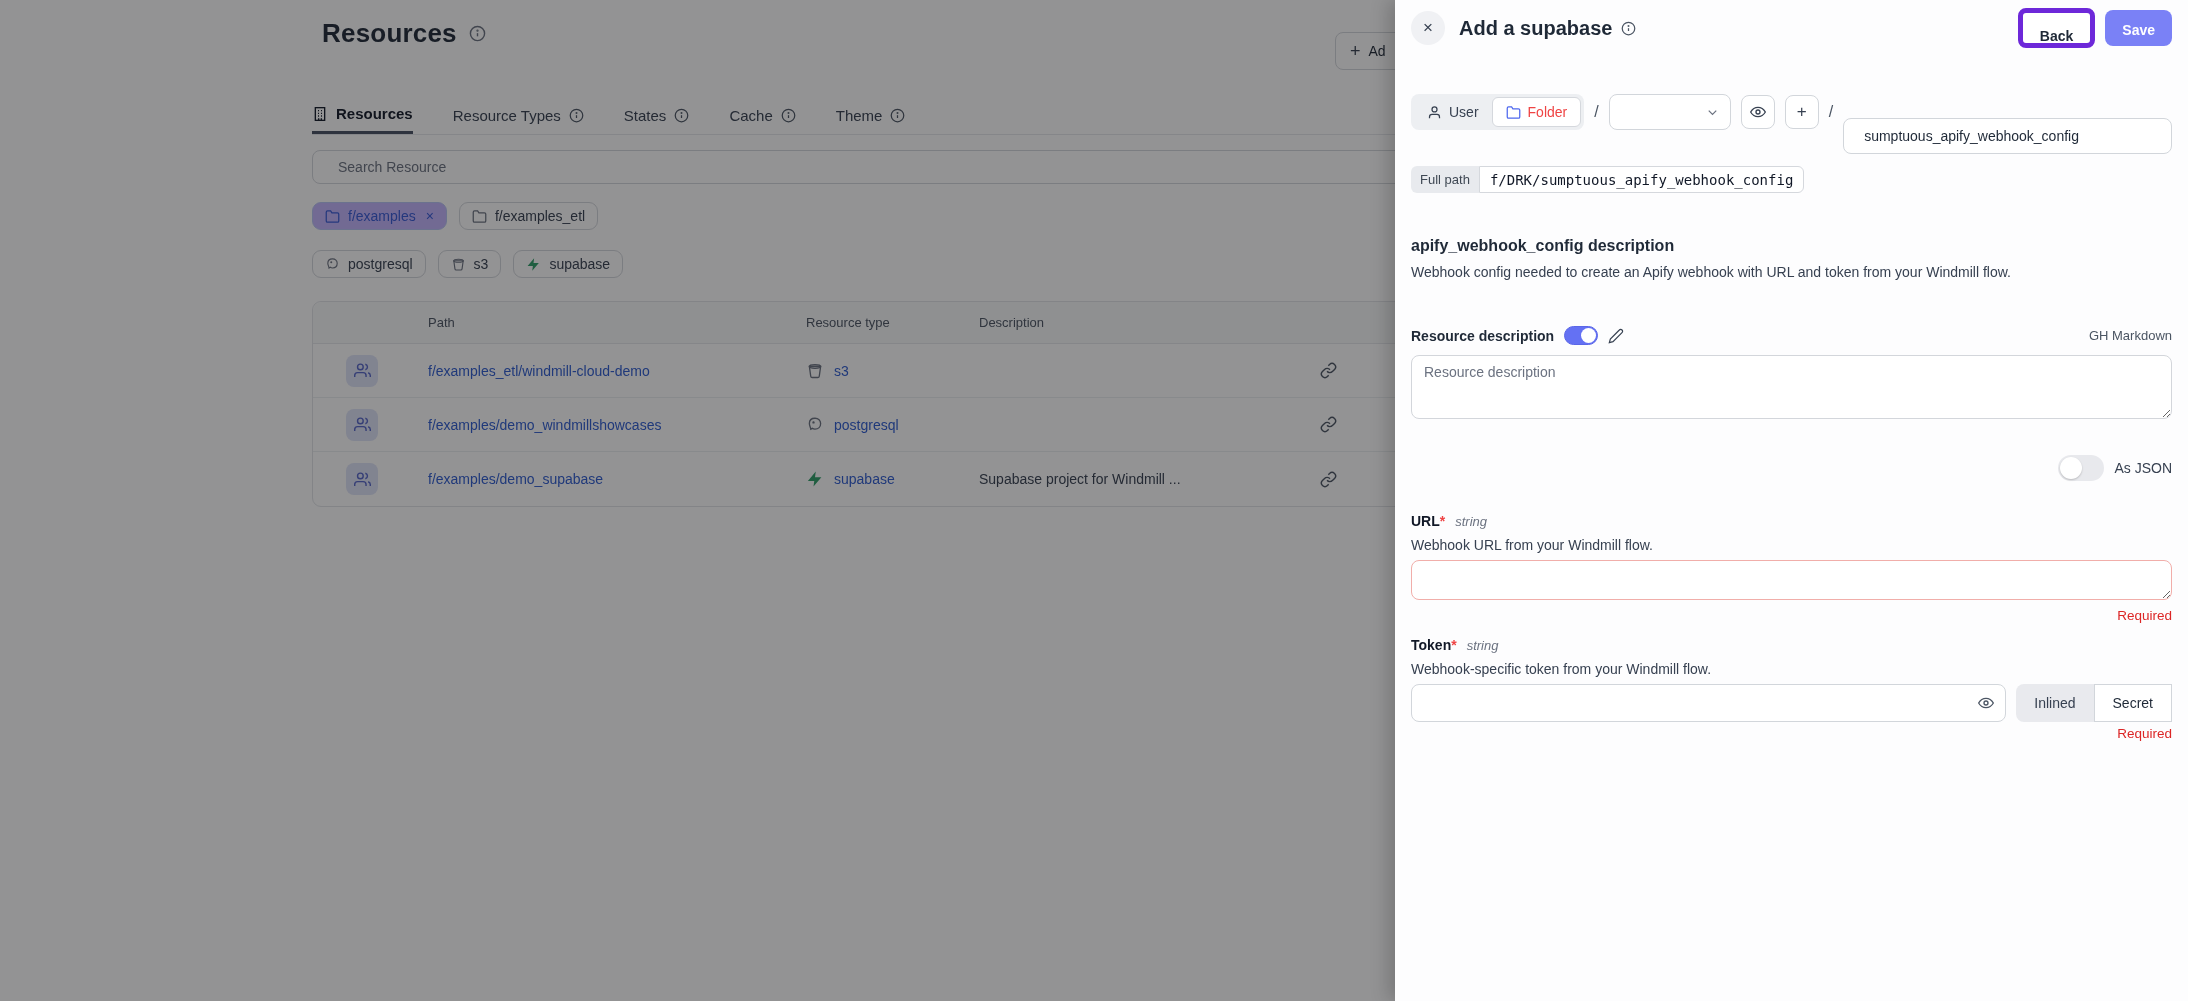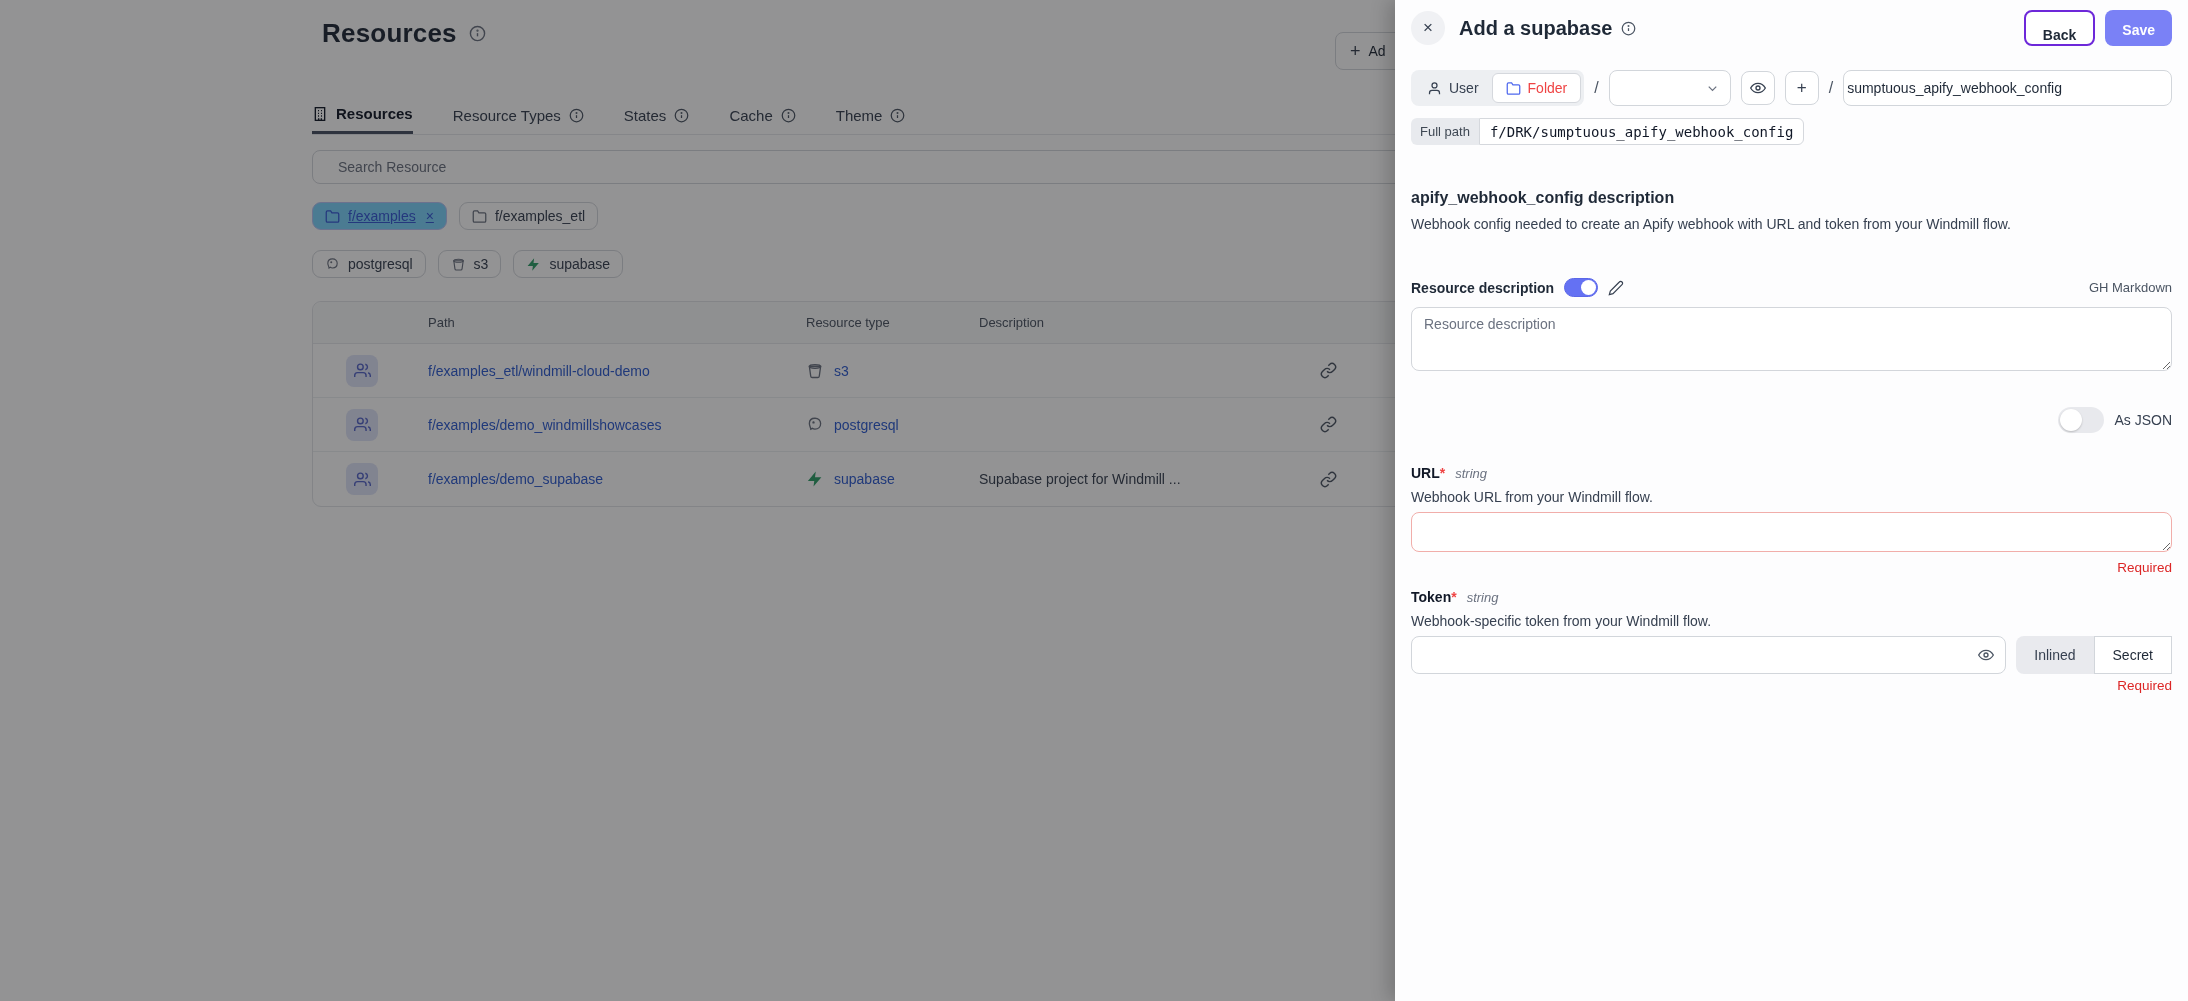--- a/index.html
+++ b/index.html
@@ -28,21 +28,21 @@
   .search { position:absolute; left:312px; top:150px; width:1740px; height:34px;
     border:1px solid #d4d7dc; border-radius:8px; padding:0 25px; font-size:14px; color:#111827;
     font-family:"Liberation Sans", sans-serif; background:#fff; }
   .search::placeholder { color:#6b7280; }
 
   .chip-row { position:absolute; left:312px; display:flex; gap:12px; }
   .chips-folders { top:202px; }
   .chips-types { top:250px; }
   .chip { height:28px; display:flex; align-items:center; gap:8px; padding:0 12px;
     border:1px solid #d4d7dc; border-radius:9px; background:#fff; font-size:14px; color:#374151; }
-  .chip.selected { background:#7dd3fc; border-color:#b7c3f4; color:#3659d6;text-decoration:underline; }
+  .chip.selected { background:#c4b5fd; border-color:#b7c3f4; color:#3659d6; }
   .chip.selected .x { font-size:14px; color:#3659d6; margin-left:2px; }
 
   .table { position:absolute; left:312px; top:301px; width:1740px; background:#fff;
     border:1px solid #e2e4e8; border-radius:9px; }
   .tr { display:grid; grid-template-columns:115px 378px 173px 319px 60px 1fr; align-items:center; }
   .thead { height:42px; background:#f8f9fa; border-bottom:1px solid #e5e7eb;
     border-radius:9px 9px 0 0; font-size:13px; color:#4b5563; }
   .trow { height:54px; border-bottom:1px solid #eceef0; }
   .trow:last-child { border-bottom:none; }
   .avatar { width:32px; height:32px; margin-left:33px; border-radius:8px; background:#dfe3f7;
@@ -59,36 +59,36 @@
   
   .drawer { position:absolute; left:1395px; top:0; width:793px; height:1001px; background:#fdfdfe;
     z-index:20; box-shadow:-6px 0 18px rgba(0,0,0,0.2); padding:0 16px; }
   .d-header { display:flex; align-items:center; height:52px; margin-top:2px; }
   .close-btn { width:34px; height:34px; border-radius:50%; background:#f0f1f4; border:none;
     color:#374151; font-size:17px; display:flex; align-items:center; justify-content:center; }
   .d-title { margin-left:14px; font-size:20px; font-weight:bold; color:#1f2937; }
   .d-title-info { margin-left:9px; color:#4b5563; }
   .spacer { flex:1; }
   .btn { height:36px; border-radius:8px; font-size:14px; font-family:"Liberation Sans",sans-serif; }
-  .btn-back { background:#fff; border:2px solid #6d28d9; color:#1f2937; padding:15px 17px; font-weight:bold; }
+  .btn-back { background:#fff; border:5px solid #6d28d9; color:#1f2937; padding:15px 17px; font-weight:bold; }
   .btn-save { background:#7a81f6; border:none; color:#fff; padding:12px 17px; font-weight:bold; margin-left:10px; }
 
   .owner-row { display:flex; align-items:center; margin-top:16px; gap:10px; }
   .segmented { display:flex; background:#edeff2; border-radius:8px; padding:3px; }
   .seg { height:30px; display:flex; align-items:center; gap:7px; padding:0 13px; font-size:14px;
     color:#374151; border-radius:6px; background:transparent; border:none; }
   .seg.on { background:#fff; border:1px solid #d5d8dd; color:#ef4444; }
   .seg .folder-blue { color:#4e68ee; }
   .slash { font-size:16px; color:#4b5563; }
   .folder-select { width:122px; height:36px; border:1px solid #d2d6db; border-radius:8px; background:#fff;
     display:flex; align-items:center; justify-content:flex-end; padding:0 10px; color:#6b7280; }
   .sq-btn { width:34px; height:34px; border:1px solid #d2d6db; border-radius:8px; background:#fff;
     display:flex; align-items:center; justify-content:center; color:#374151; font-size:17px; }
-  .name-input { flex:1; height:36px; border:1px solid #d2d6db; border-radius:8px; padding:0 3px;
-    font-size:14px; color:#1f2937; font-family:"Liberation Sans",sans-serif; background:#fff; }
+  .name-input { flex:1; height:36px; border:1px solid #d2d6db; border-radius:8px; padding:0 20px;
+    font-size:14px; color:#1f2937; font-family:"Liberation Sans",sans-serif; background:#fff;margin-top:48px; }
 
   .fullpath-row { display:inline-flex; margin-top:12px; height:27px; }
   .fullpath-label { background:#e8eaee; color:#3f4854; font-size:13px; display:flex; align-items:center;
     padding:0 9px; border-radius:6px 0 0 6px; }
   .fullpath-value { border:1px solid #d5d8dd; background:#fff; border-radius:0 6px 6px 0;
     display:flex; align-items:center; padding:0 10px; font-family:"DejaVu Sans Mono",monospace;
     font-size:14px; color:#111827; }
 
   .section-title { margin-top:44px; font-size:16px; font-weight:bold; color:#1f2937; }
   .section-desc { margin-top:9px; font-size:14px; color:#374151; }

